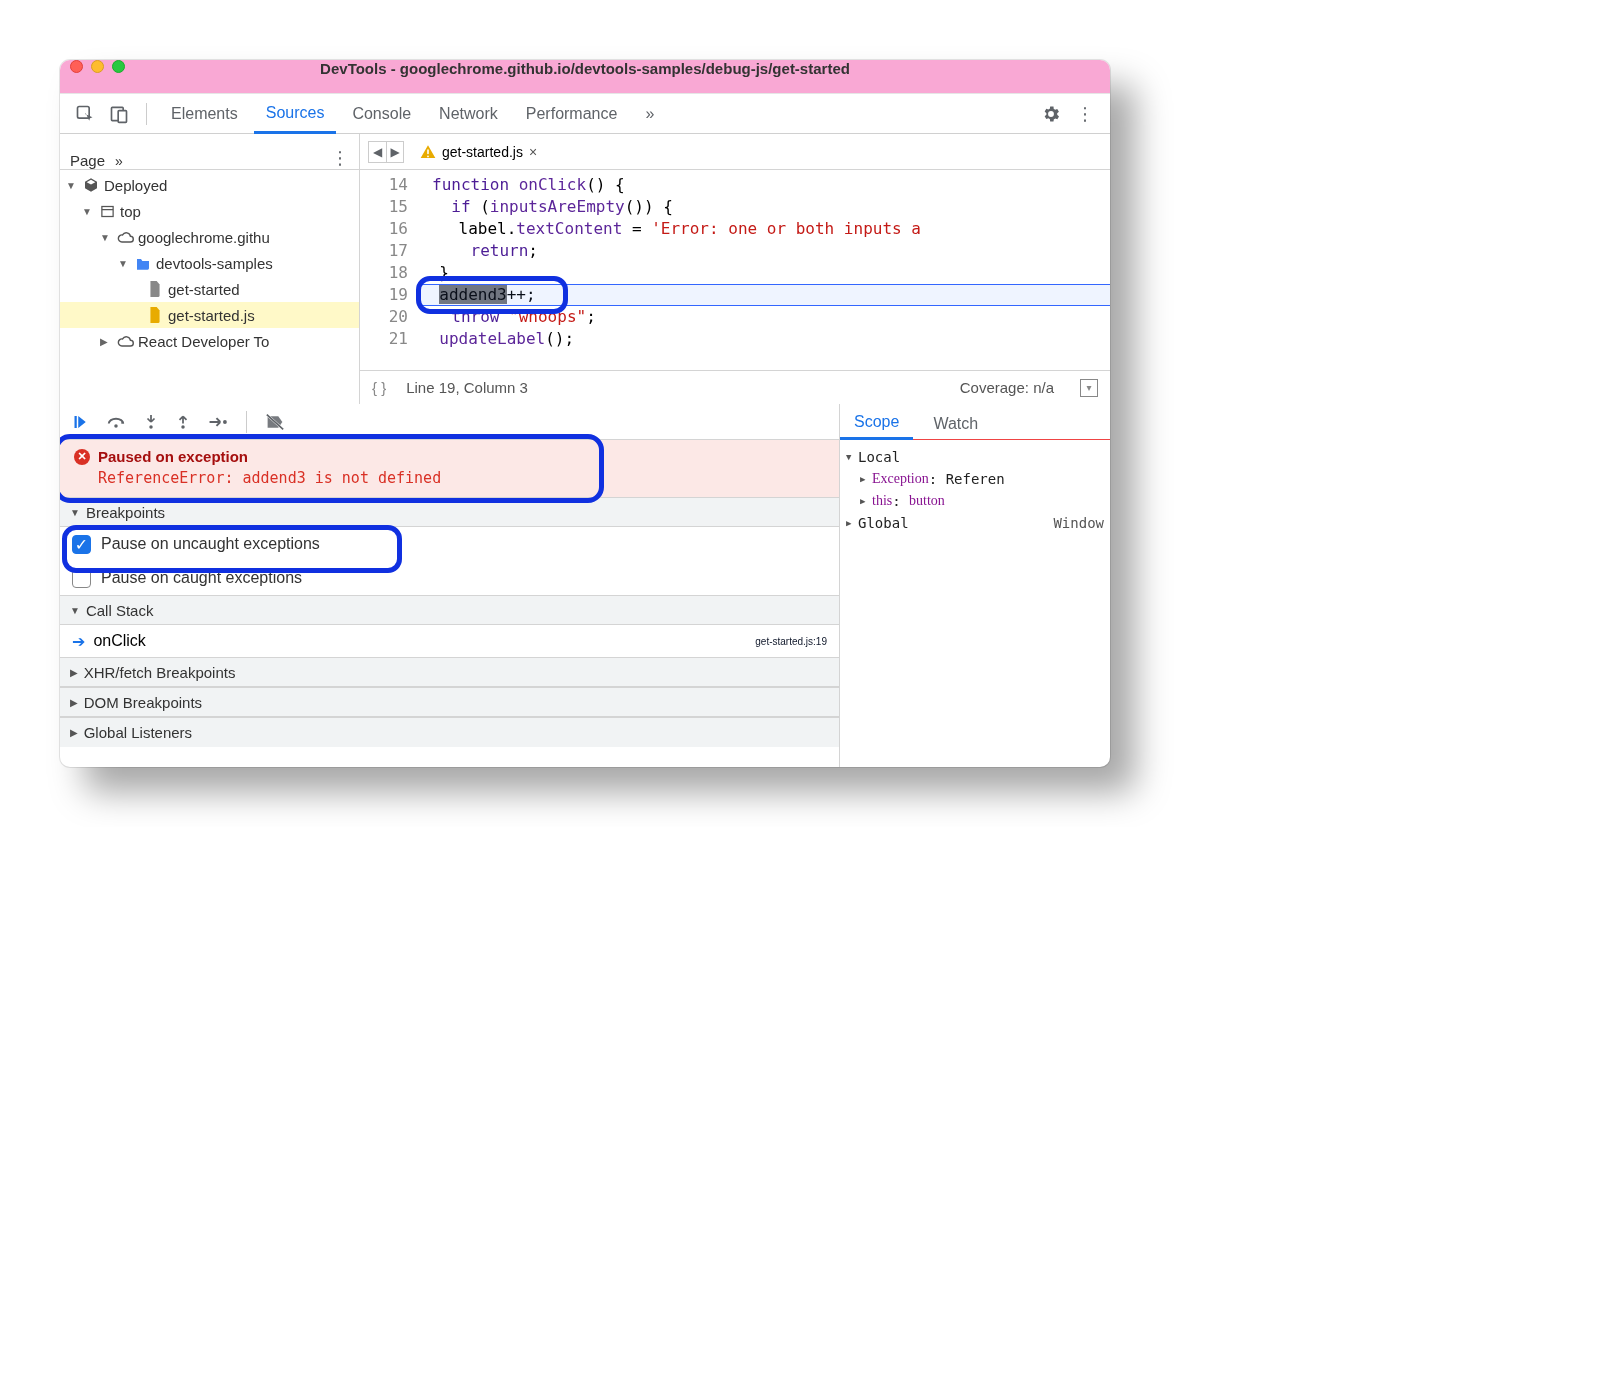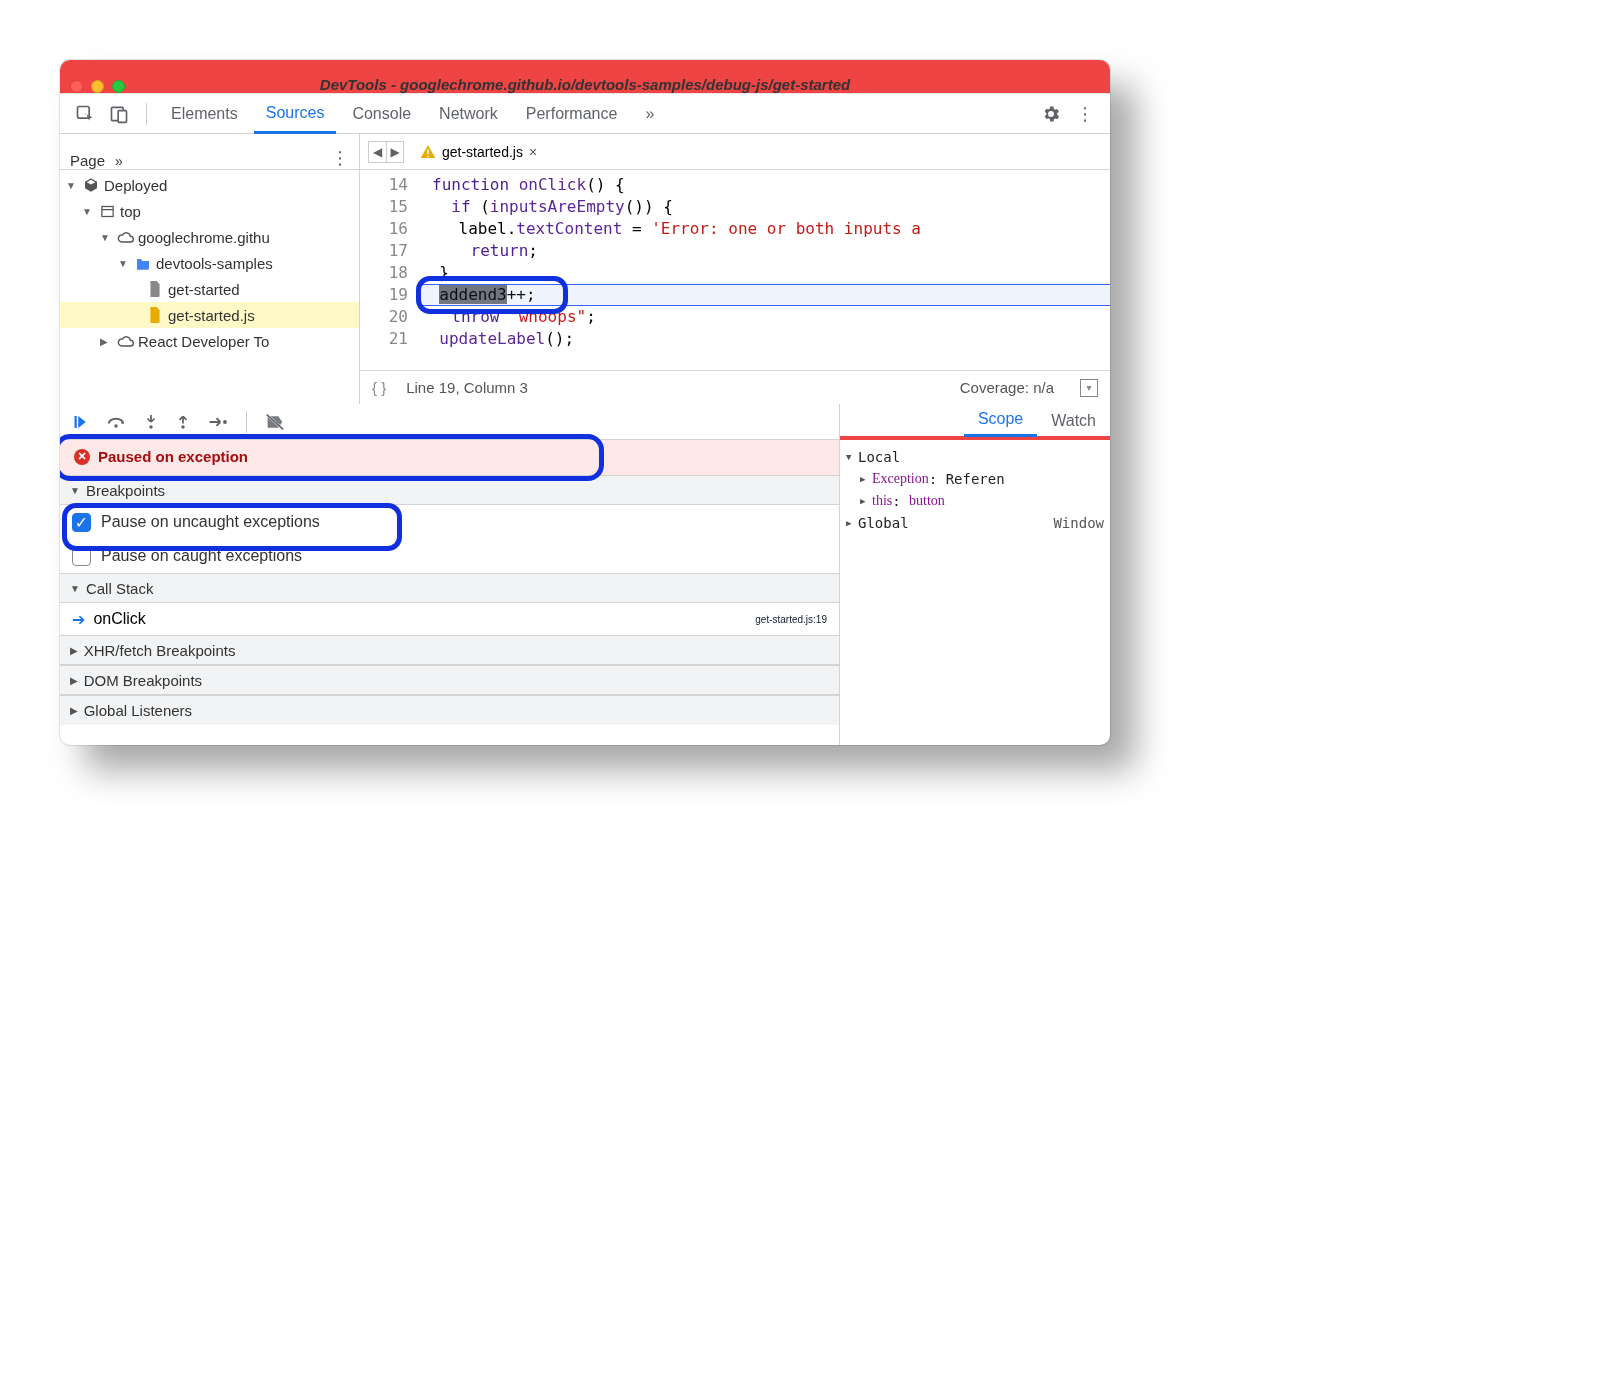--- a/index.html
+++ b/index.html
@@ -12,27 +12,26 @@
     .window {
       width: 1050px;
       border-radius: 10px;
       box-shadow: 25px 25px 35px rgba(0,0,0,0.35), 0 0 0 1px rgba(0,0,0,0.1);
       background: #fff;
       overflow: hidden;
     }
     
     .titlebar {
       display: flex;
-      align-items: flex-end;
+      align-items: flex-start;
       height: 34px;
-      background: #ef4444;
+      background: #f9a8d4;
       border-bottom: 1px solid #e6e6e6;
       padding: 0 10px;
       position: relative;
-      font-style: italic;
     }
     .traffic-lights { display: flex; gap: 8px; }
     .tl { width: 13px; height: 13px; border-radius: 50%; }
     .tl.red { background: #ff5f57; border:1px solid #e1413a;}
     .tl.yellow { background: #febc2e; border:1px solid #d89e22;}
     .tl.green { background: #28c840; border:1px solid #1aac2d;}
     .titlebar-title {
       position:absolute; left:0; right:0; text-align:center;
       font-weight: 600; font-size: 15px; color: #333;
     }
@@ -121,21 +120,21 @@
     }
     .section-header .tri{font-size:10px; color:#555;}
     .chk-row { display:flex; align-items:center; height:34px; padding:0 12px; gap:10px; font-size:16px; color:#333;}
     .chk { width:19px; height:19px; border-radius:4px; border:1.5px solid #888; display:flex; align-items:center; justify-content:center; color:#fff; flex-shrink:0;}
     .chk.checked { background:#1a73e8; border-color:#1a73e8;}
     .highlight-box-2 { position:relative;}
     .highlight-box-2::after{ content:""; position:absolute; left:2px; top:-2px; width:330px; height:38px; border:5px solid #1030e0; border-radius:14px;}
     .stack-row { display:flex; align-items:center; height:32px; padding:0 12px; gap:8px; font-size:16px;}
     .stack-arrow{color:#1a73e8;}
     .stack-loc { margin-left:auto; color:#0f172a; font-size:10px;}
-    .scope-tabs { height:36px; display:flex; align-items:flex-end; border-bottom:4px solid #ef4444; gap:0;justify-content:flex-end;}
+    .scope-tabs { height:36px; display:flex; align-items:flex-end; border-bottom:1px solid #ef4444; gap:6px;}
     .scope-tab { padding:0 14px 6px 14px; color:#5f6368; font-size:16px; }
     .scope-tab.active { color:#1a73e8; border-bottom:3px solid #1a73e8; margin-bottom:-1px;}
     .scope-body { padding:6px 6px; font-family: Menlo, monospace; font-size:14px; color:#222;}
     .scope-row{ height:22px; display:flex; align-items:center; white-space:nowrap; overflow:hidden;}
     .scope-row .tri{width:12px; font-size:9px; color:#555; flex-shrink:0;}
     .purple{color:#881391;font-family:Liberation Serif, serif;}
     svg { display:block; }
     .addend-sel { background:#737373; }
   </style>
 </head>
@@ -347,20 +346,21 @@
               <path d="M2 2 22 20" stroke="#5f6368" stroke-width="2"></path>
             </svg>
           </span>
       </div>
 
       <div class="paused-banner">
         <div class="paused-title">
           <span class="xcircle">✕</span>
           <span>Paused on exception</span>
         </div>
+        <div class="paused-msg">ReferenceError: addend3 is not defined</div>
         <div class="highlight-box-1"></div>
       </div>
 
       <div class="section-header">
         <span class="tri">▼</span>
         <span>Breakpoints</span>
       </div>
       <div class="chk-row highlight-box-2">
         <span class="chk checked">✓</span>
         <span>Pause on uncaught exceptions</span>

